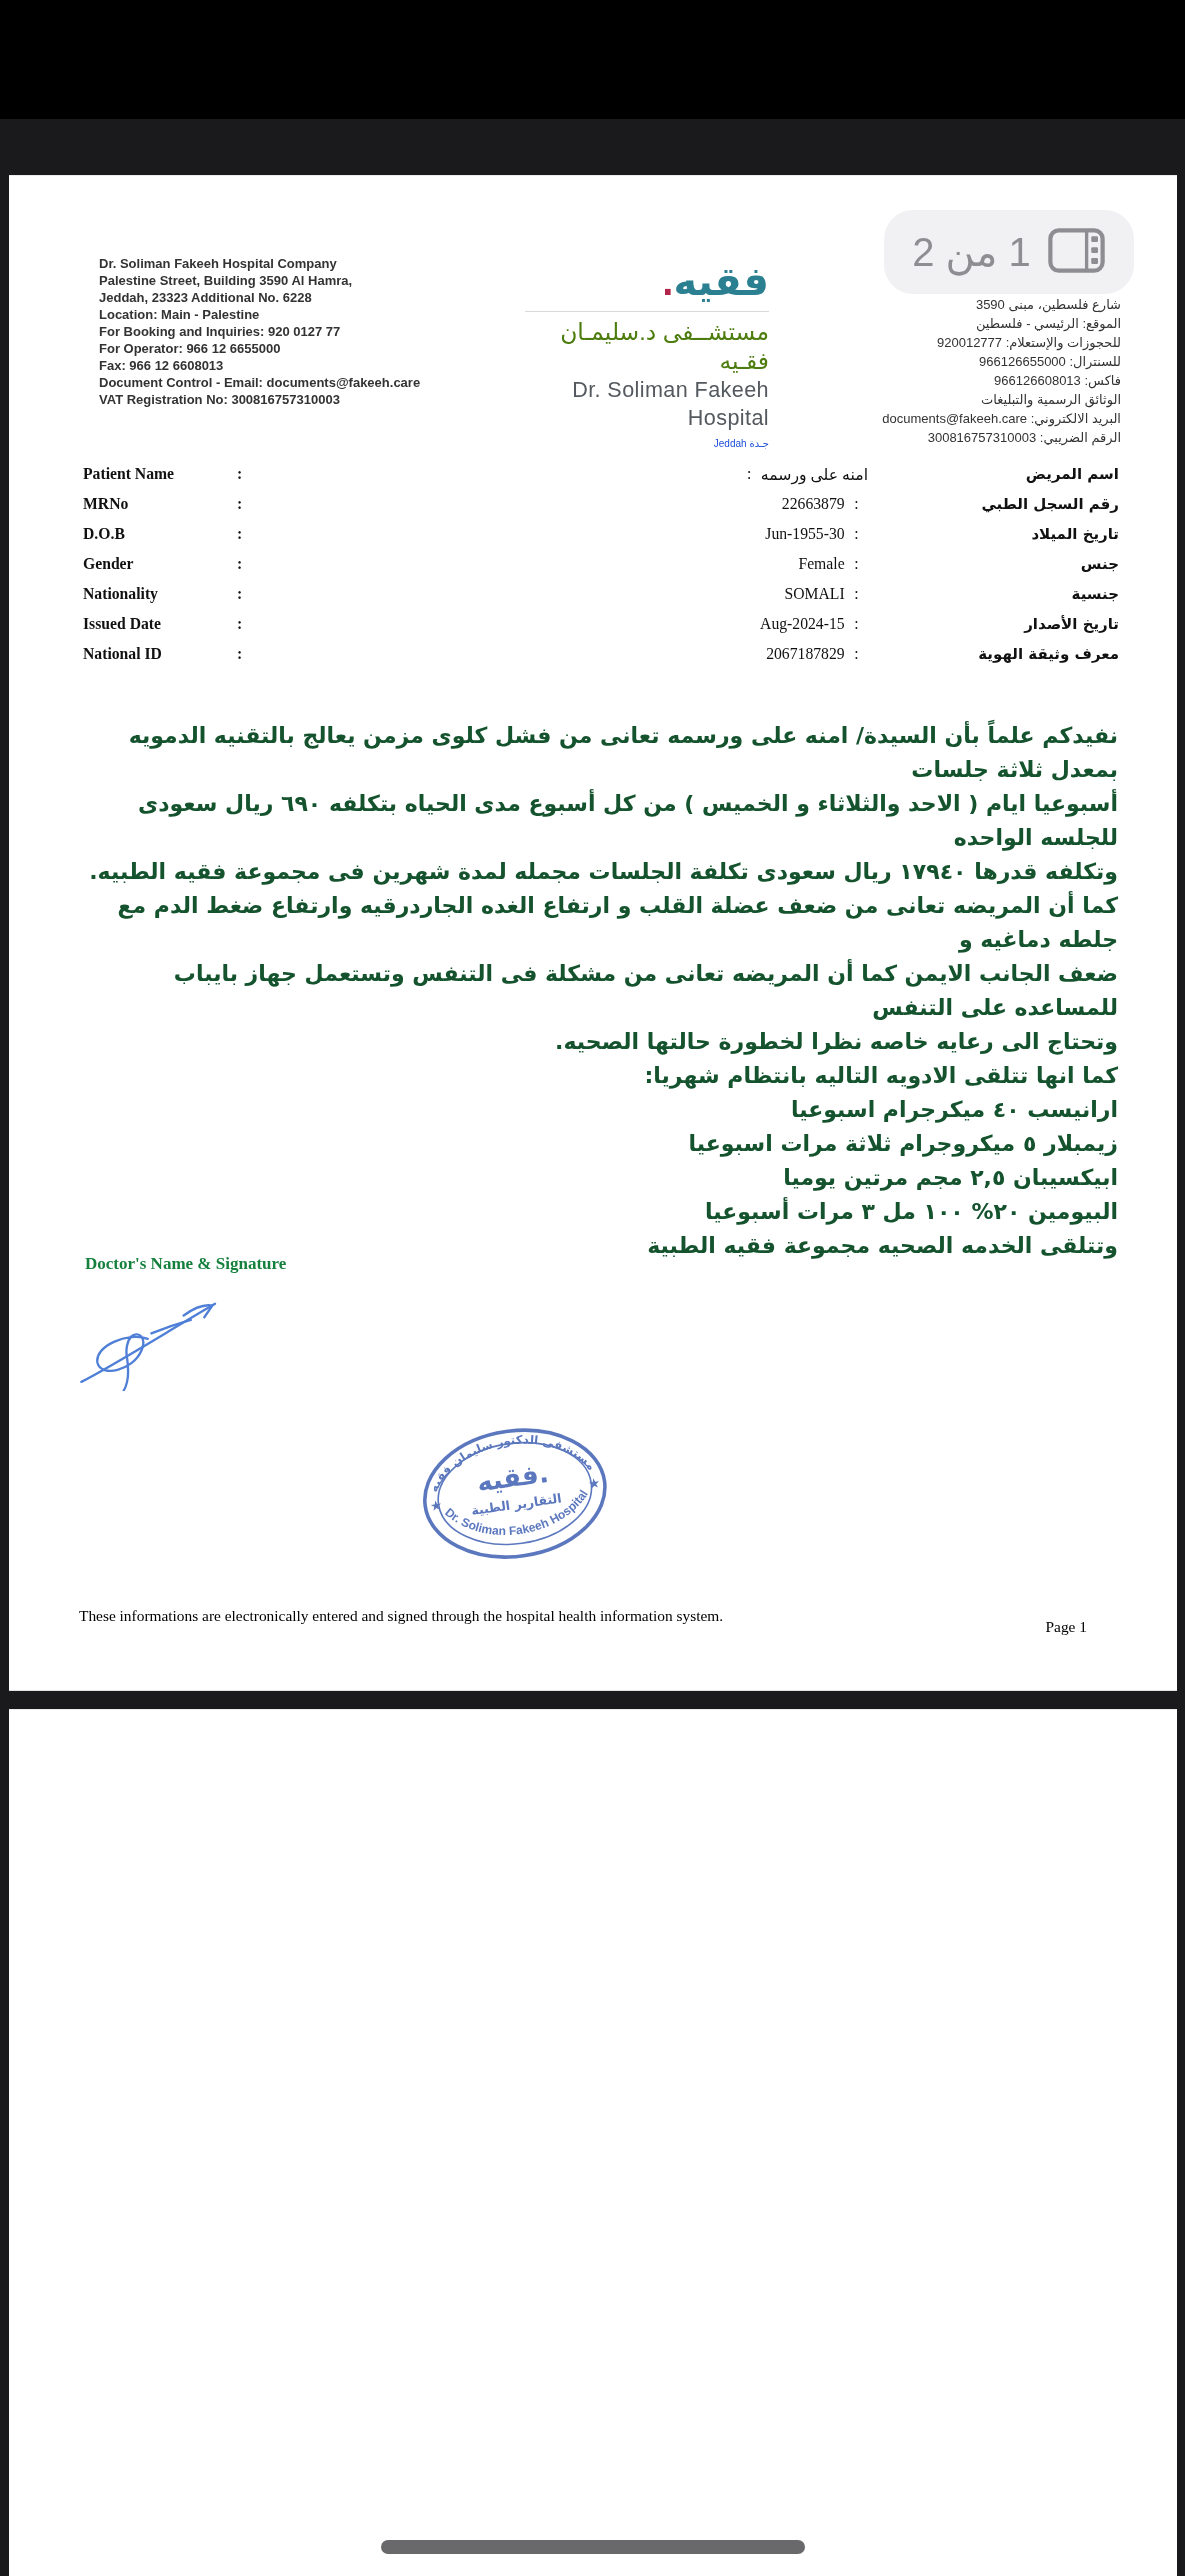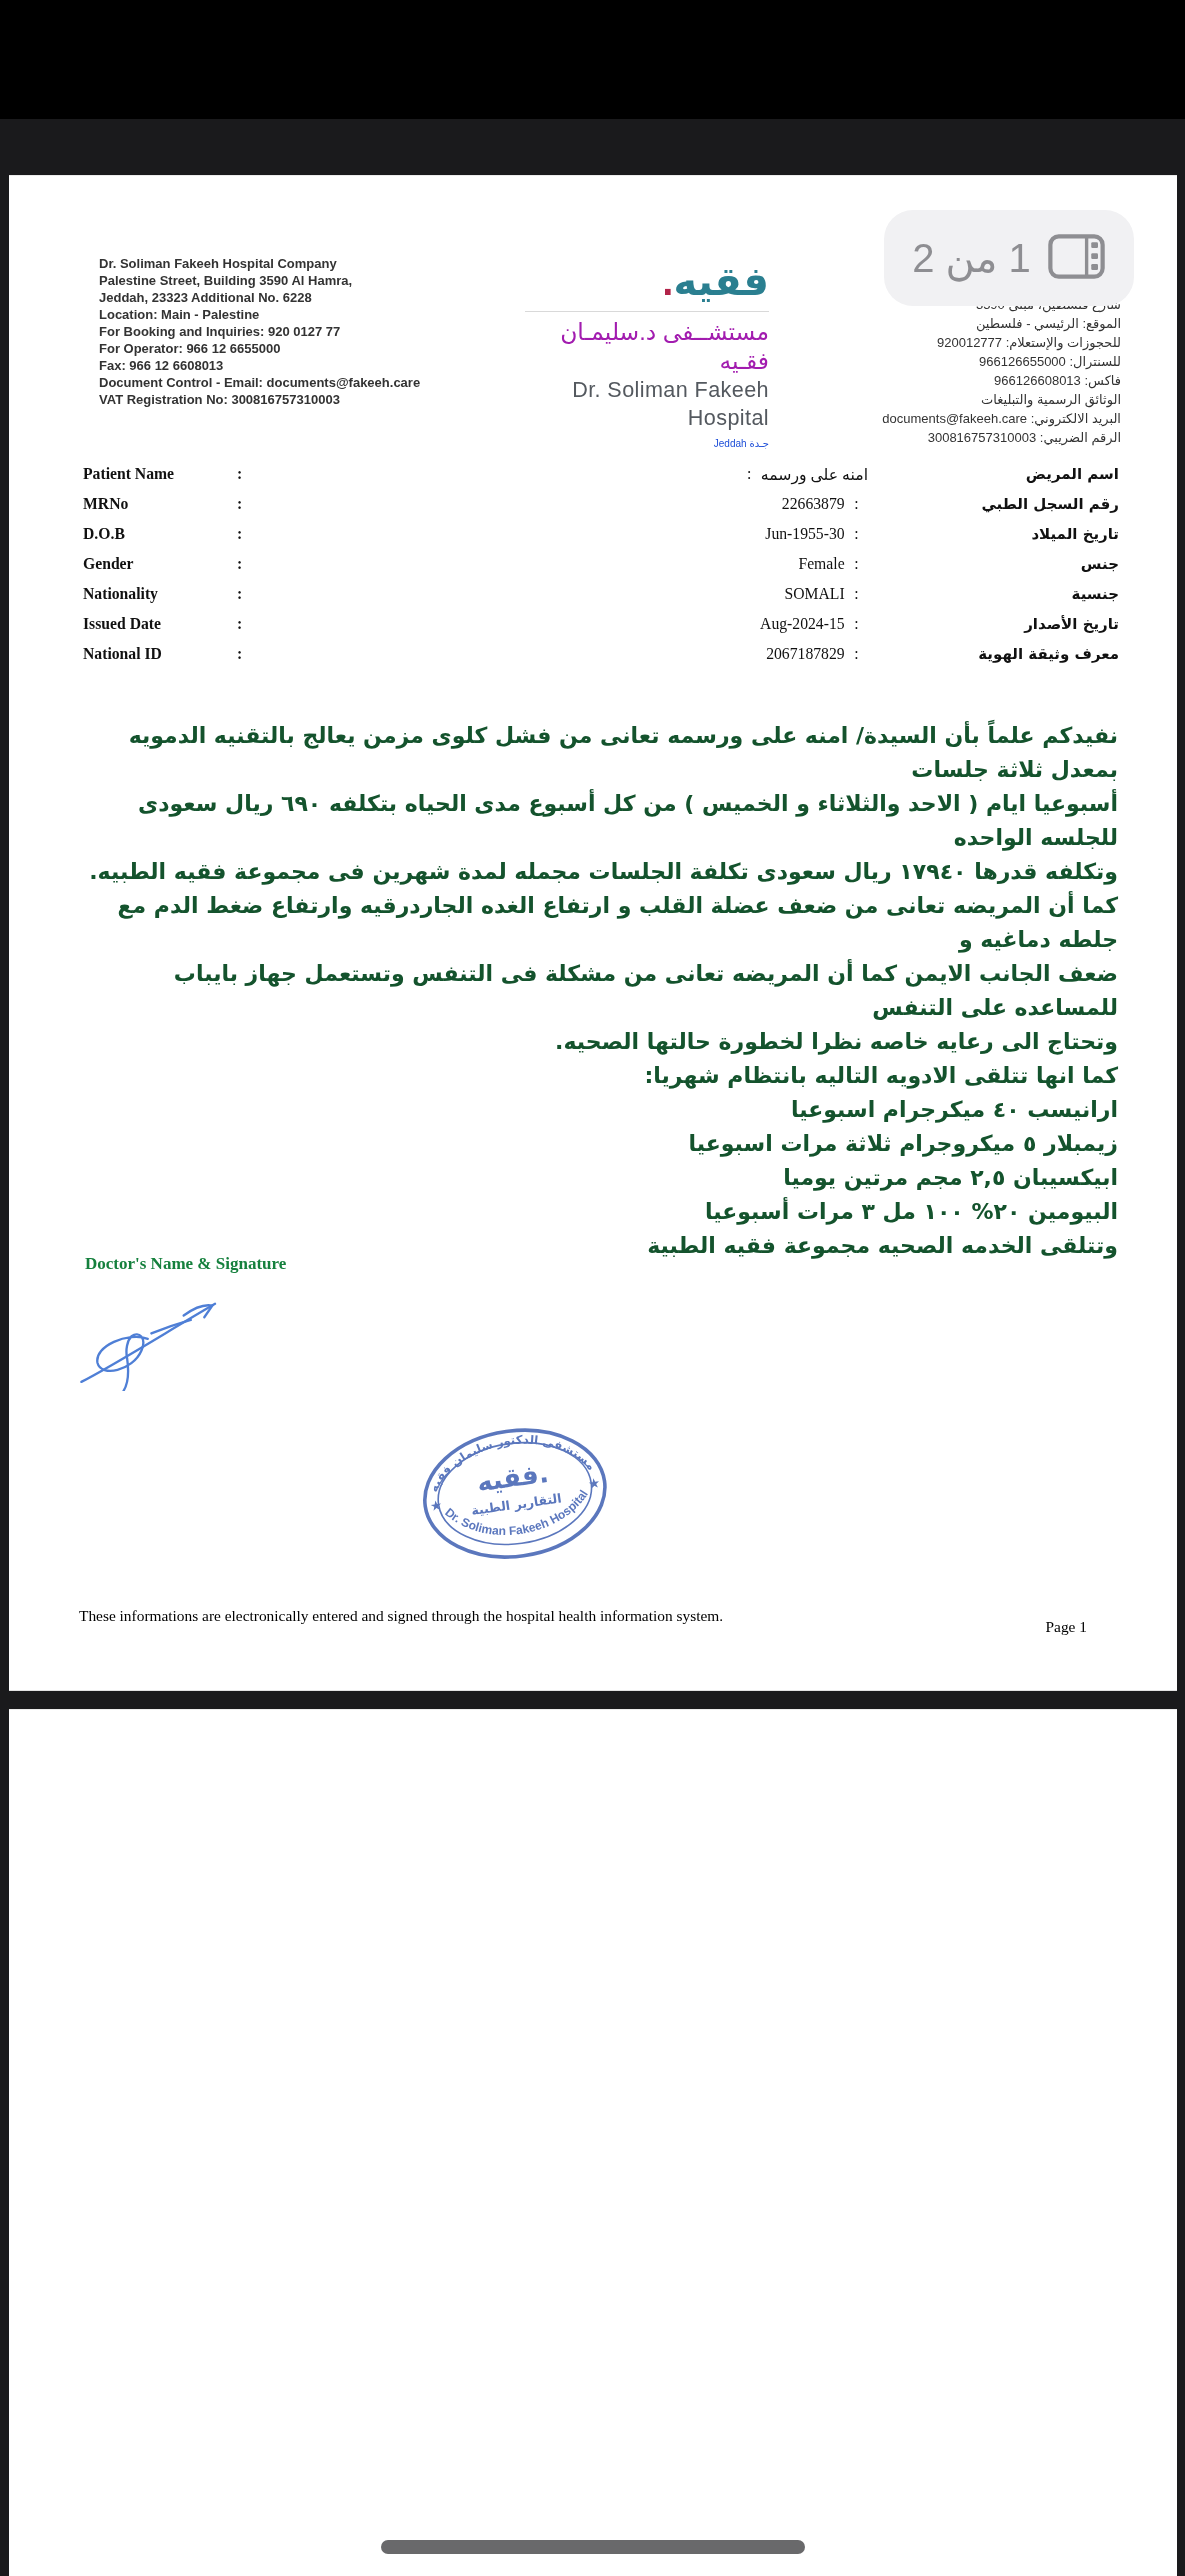--- a/index.html
+++ b/index.html
@@ -4,33 +4,33 @@
 <style>
   html,body{margin:0;padding:0;background:#000;}
   #screen{position:relative;width:1186px;height:2576px;background:#1a1a1c;overflow:hidden;
           font-family:"Liberation Serif","DejaVu Sans",serif;}
   .statusbar{position:absolute;left:0;top:0;width:1186px;height:119px;background:#000;}
   .page{position:absolute;left:9px;width:1168px;background:#fff;border-top:1.8px solid #ececec;border-bottom:1.8px solid #e2e2e2;}
   #page1{top:175px;height:1514px;}
   #page2{top:1709px;height:867px;}
 
   
-  .pill{position:absolute;left:884px;top:210px;width:250px;height:96px;background:#f1f1f3;border-radius:29px;
+  .pill{position:absolute;left:884px;top:210px;width:250px;height:84px;background:#f1f1f3;border-radius:29px;
         display:flex;align-items:center;justify-content:center;gap:16px;direction:rtl;z-index:5;}
   .pill .pagetext{font-family:"Liberation Sans","DejaVu Sans",sans-serif;font-size:40px;color:#8e8e92;direction:rtl;}
 
   
   .hdr-left{position:absolute;left:90px;top:79px;font-family:"Liberation Sans","DejaVu Sans",sans-serif;
             font-weight:bold;font-size:13px;line-height:17px;color:#333;}
   
   .logo{position:absolute;left:516px;top:83px;width:244px;text-align:right;font-family:"Liberation Sans","DejaVu Sans",sans-serif;}
   .logo .brand{direction:rtl;font-size:40px;font-weight:bold;color:#2a7f90;line-height:45px;}
   .logo .brand .dot{color:#b22449;}
   .logo .rule{border-top:0.9px solid #d9d9d9;margin:7.2px 0 5.4px 0;}
-  .logo .name-ar{direction:rtl;font-size:23.4px;color:#a21caf;line-height:29px;}
+  .logo .name-ar{direction:rtl;font-size:23.4px;color:#4d7c0f;line-height:29px;}
   .logo .name-en{font-size:21.6px;color:#54595f;line-height:28px;letter-spacing:0.4px;}
   .logo .city{font-size:10px;color:#1d4ed8;line-height:23.4px;}
   
   .hdr-right{position:absolute;right:56px;top:119px;text-align:right;direction:rtl;font-family:"Liberation Sans","DejaVu Sans",sans-serif;
              font-size:13px;line-height:19px;color:#333;}
 
   .report-title{position:absolute;left:0;right:49px;top:255px;text-align:center;font-weight:bold;font-size:20px;color:#000;}
 
   
   .ptable{position:absolute;left:74px;top:289px;width:1036px;}

